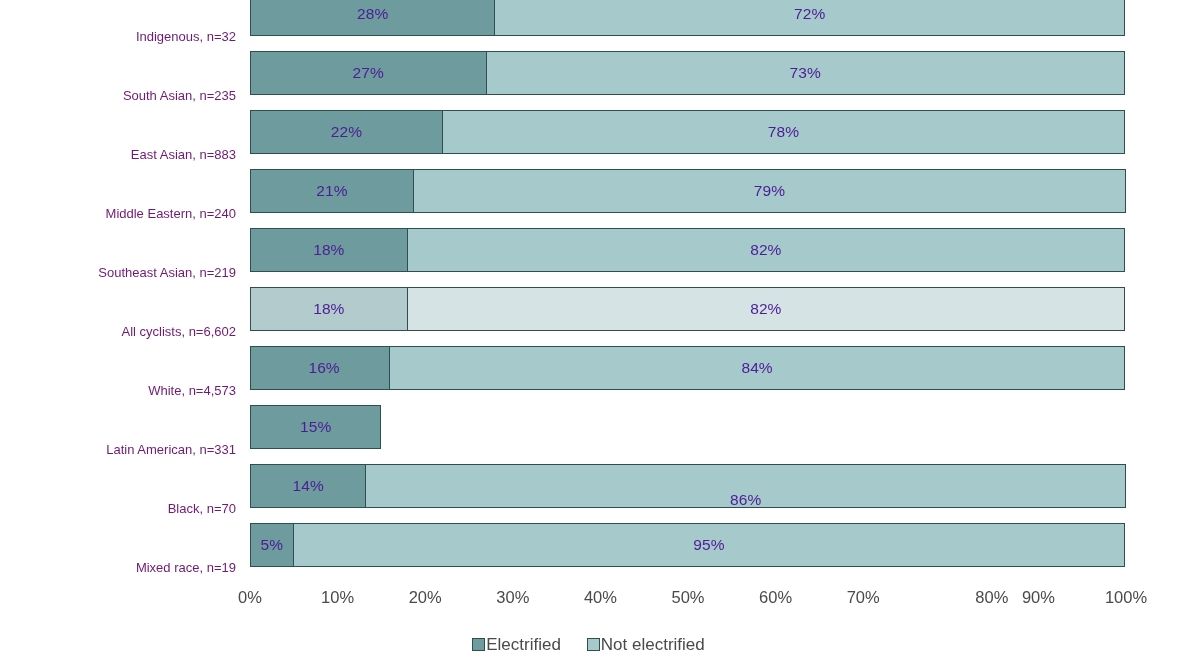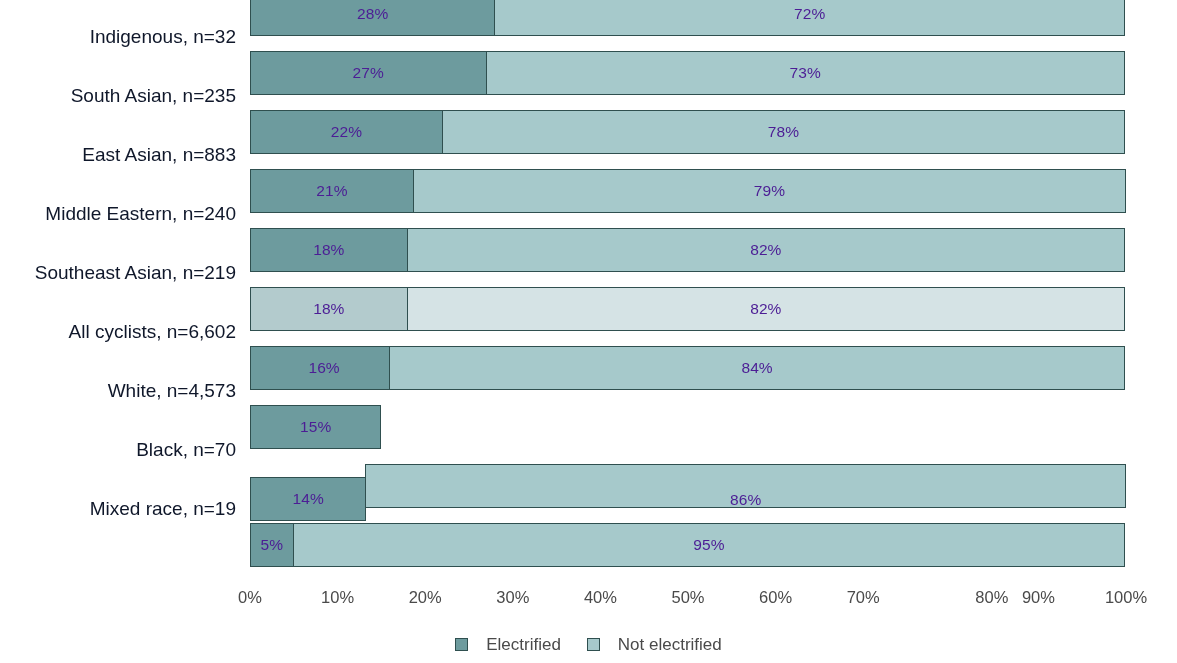--- a/index.html
+++ b/index.html
@@ -83,22 +83,22 @@
   }
   .cat-row {
     height: 59px;
     display: flex;
     align-items: center;
     justify-content: flex-end;
     padding-right: 0;
     box-sizing: border-box;
   }
   .cat-label {
-    font-size: 19px;
-    color: #0f172a;
+    font-size: 13px;
+    color: #701a75;
     white-space: nowrap;
     line-height: 1;
     margin-top: 44px;
   }
 
   
   #x-axis {
     position: absolute;
     left: 250px;
     top: 576px;
@@ -129,21 +129,21 @@
     top: 636px;
     width: 1177px;
     display: flex;
     justify-content: center;
     align-items: center;
     gap: 26px;
   }
   .legend-item {
     display: flex;
     align-items: center;
-    gap: 18px;
+    gap: 1px;
     text-align: right;
   }
   .legend-swatch {
     width: 13px;
     height: 13px;
     box-sizing: border-box;
     border: 1px solid #2f4f4f;
     display: inline-block;
   }
   .legend-swatch.electrified     { background: #6d9b9e; }
@@ -176,20 +176,23 @@
       <div class="cat-row">
         <span class="cat-label">Southeast Asian, n=219</span>
       </div>
       <div class="cat-row">
         <span class="cat-label">All cyclists, n=6,602</span>
       </div>
       <div class="cat-row">
         <span class="cat-label">White, n=4,573</span>
       </div>
       <div class="cat-row">
+        <span class="cat-label">Latin American, n=331</span>
+      </div>
+      <div class="cat-row">
         <span class="cat-label">Black, n=70</span>
       </div>
       <div class="cat-row">
         <span class="cat-label">Mixed race, n=19</span>
       </div>
     </div>
 
   <div id="plot-area">
       <div class="bar-row">
         <div class="bar-track">
@@ -263,21 +266,21 @@
       </div>
       <div class="bar-row">
         <div class="bar-track">
           <div class="seg electrified" style="width: 131.4px;">
             <span class="seg-label">15%</span>
           </div>
         </div>
       </div>
       <div class="bar-row">
         <div class="bar-track">
-          <div class="seg electrified" style="width: 122.64px; margin-top: 13px;">
+          <div class="seg electrified" style="width: 122.64px;">
             <span class="seg-label">14%</span>
           </div>
           <div class="seg not-electrified" style="width: 802px; align-items: flex-end;">
             <span class="seg-label">86%</span>
           </div>
         </div>
       </div>
       <div class="bar-row">
         <div class="bar-track">
           <div class="seg electrified" style="width: 43.8px;">

